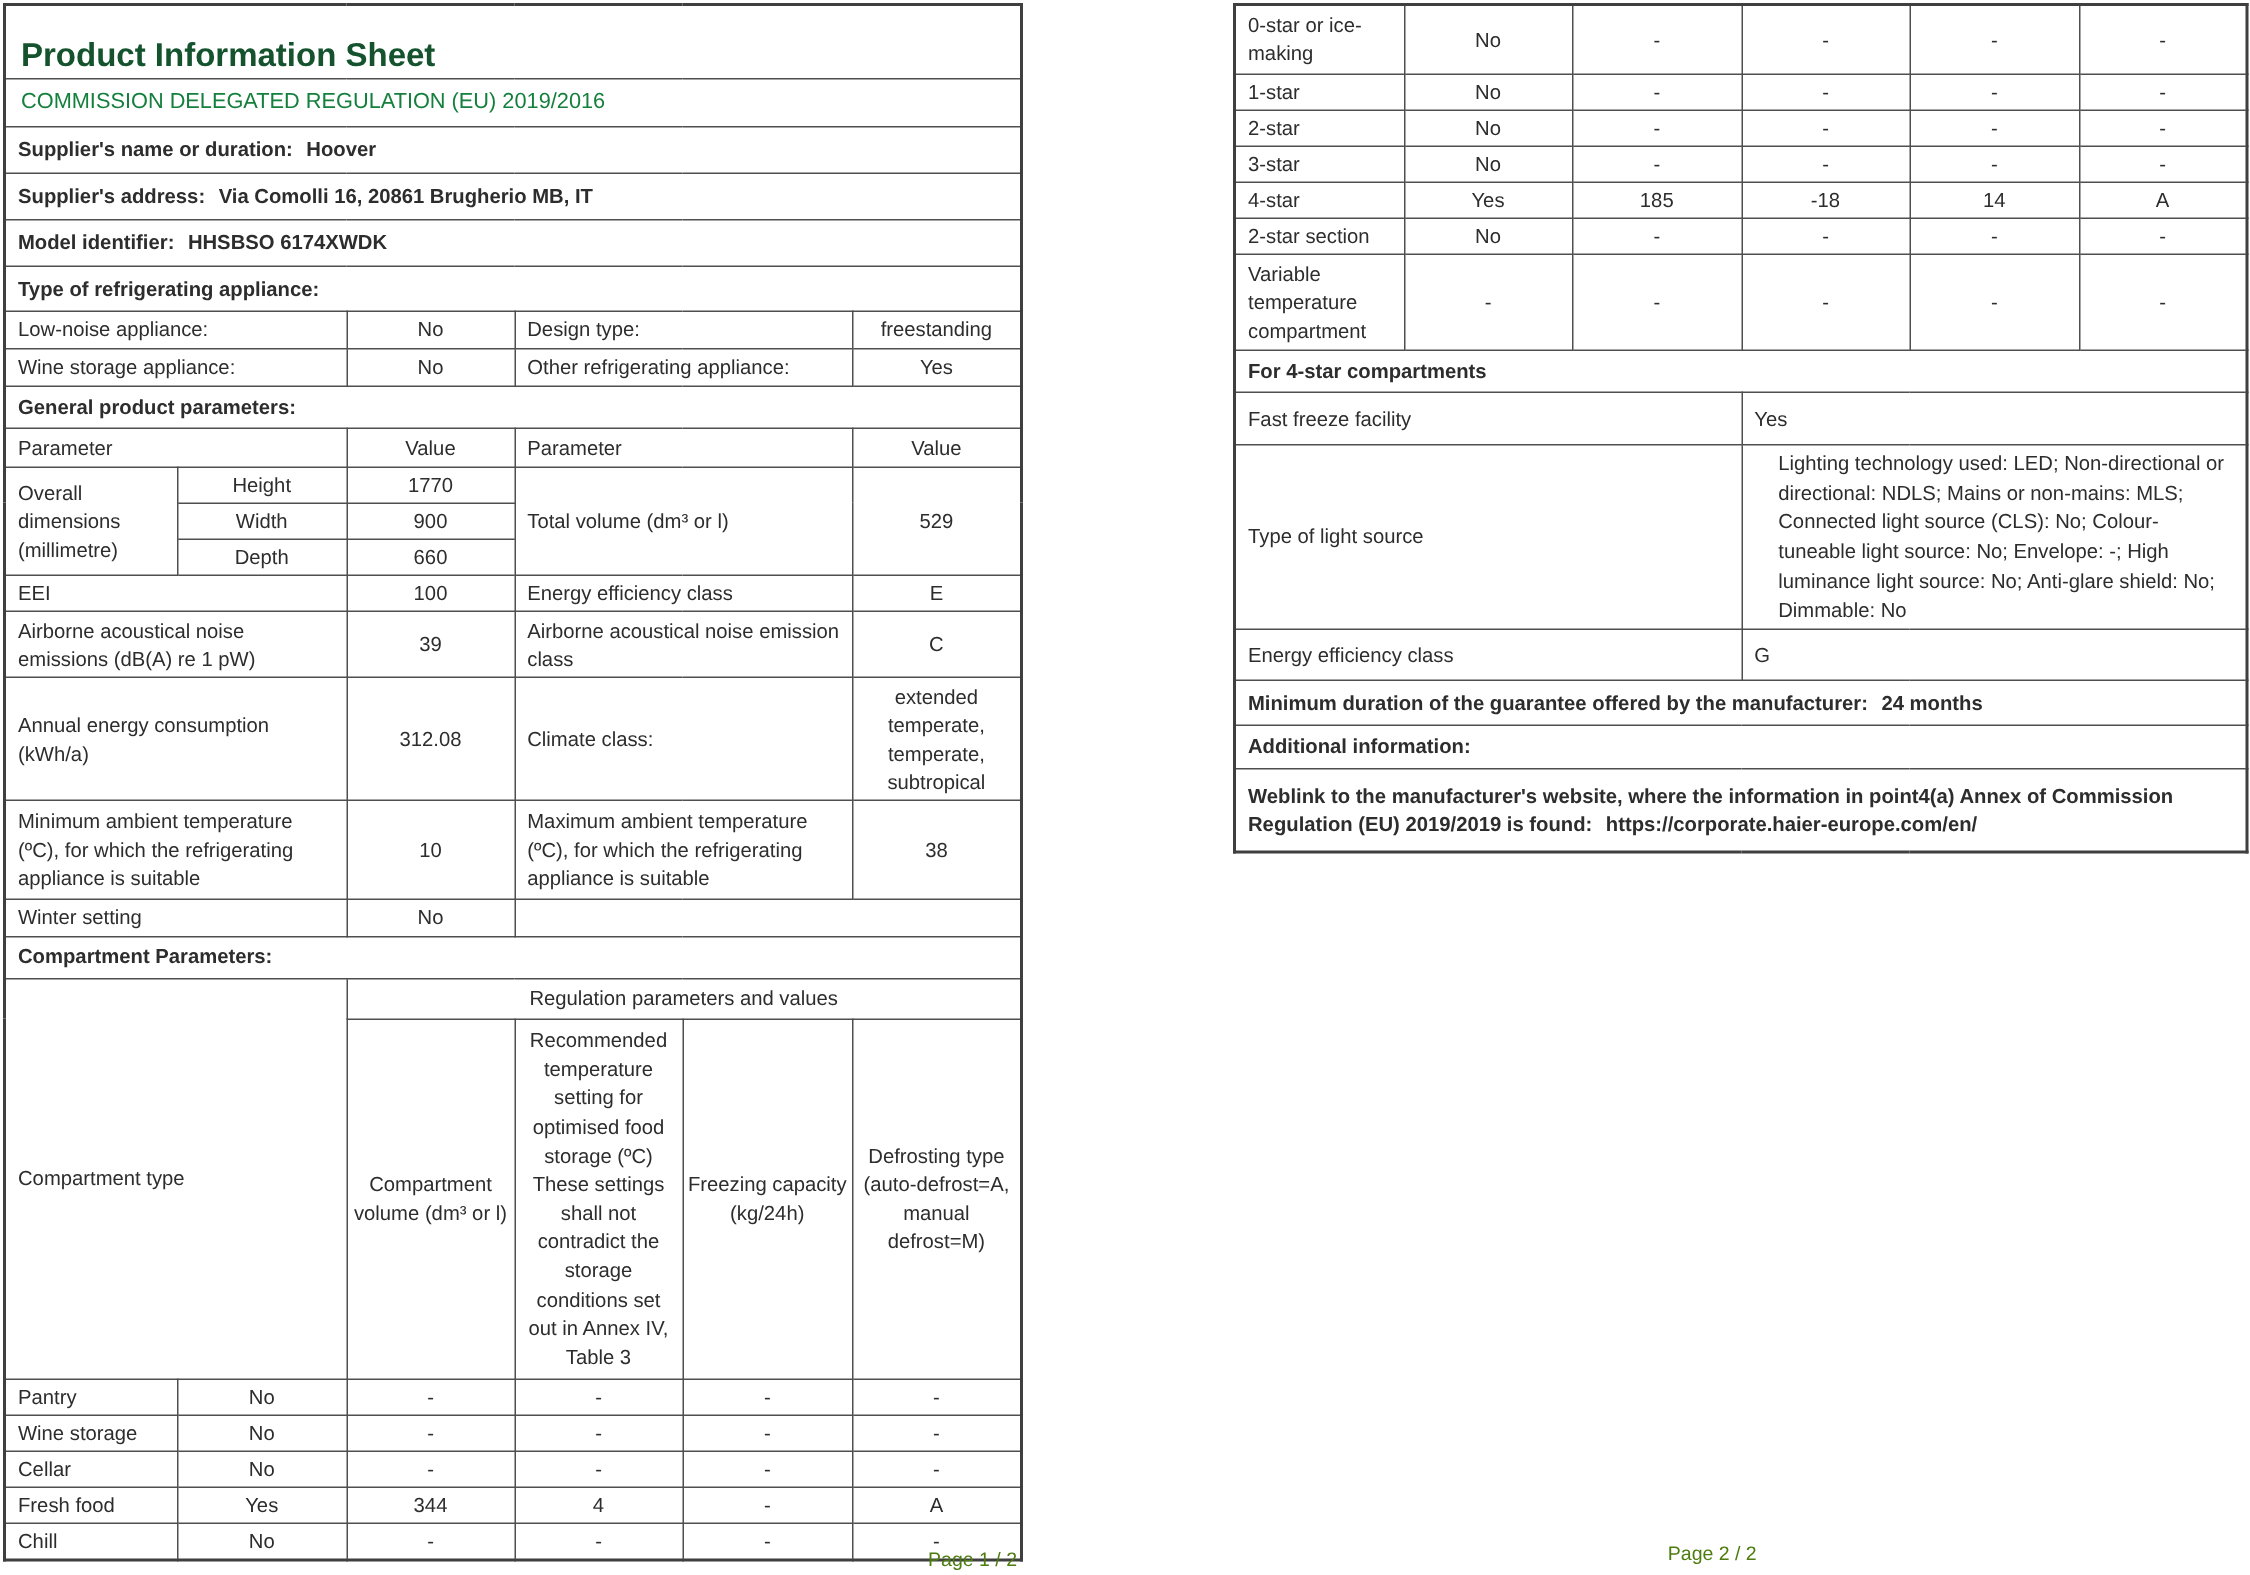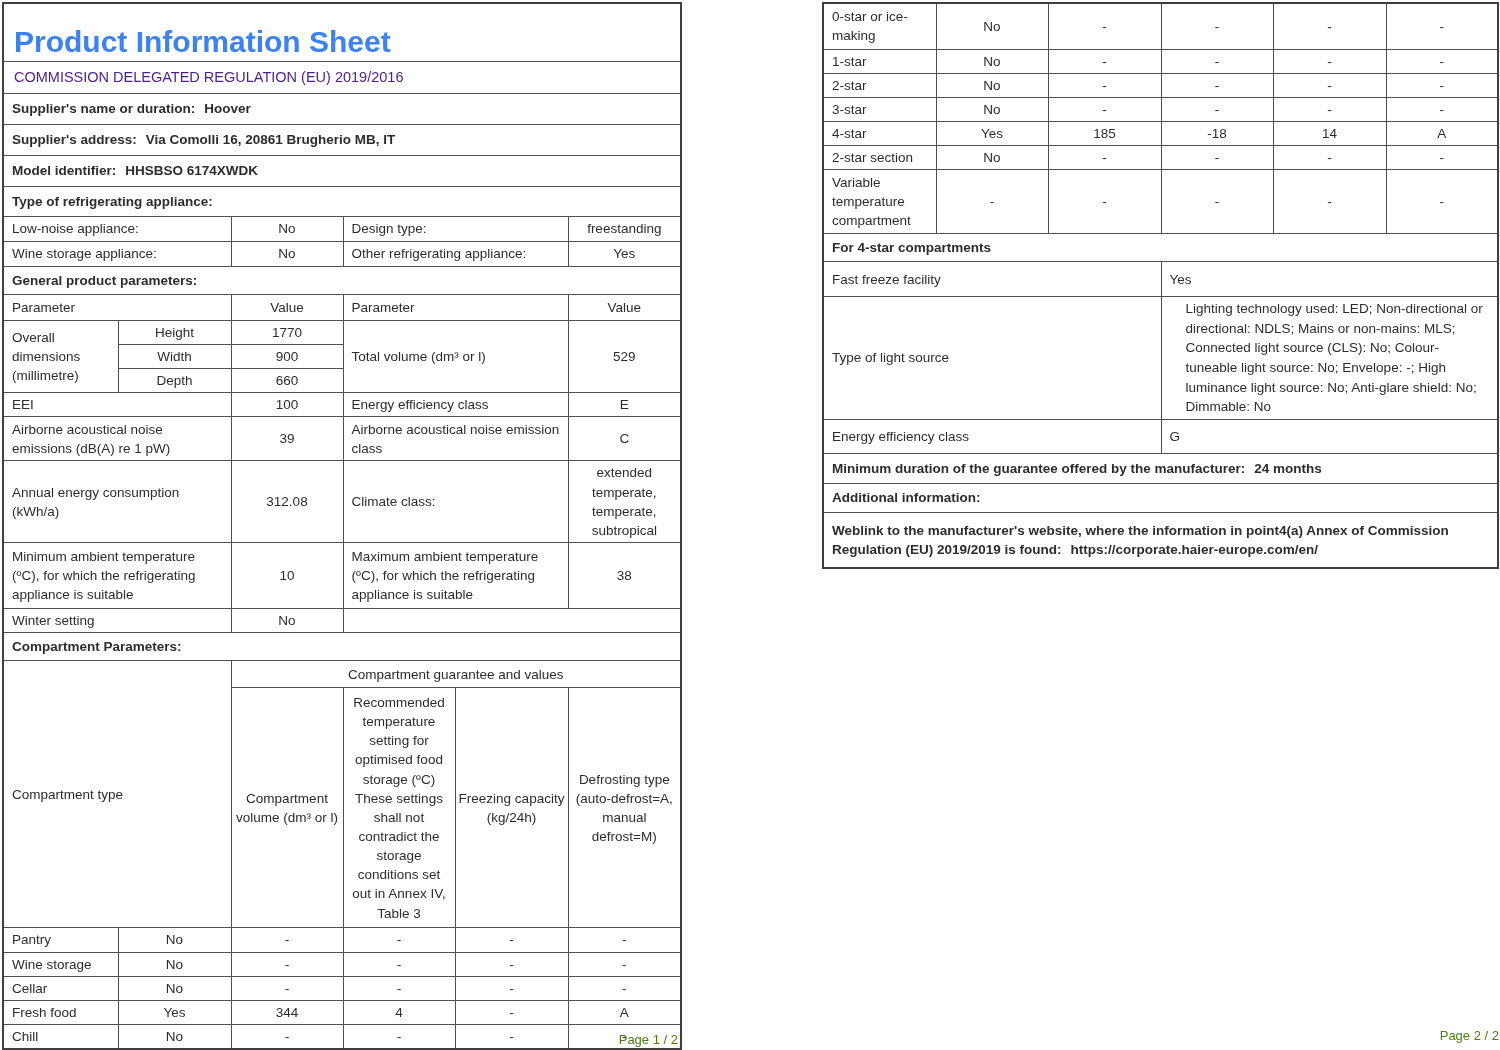--- a/index.html
+++ b/index.html
@@ -11,27 +11,27 @@
   #page1{left:2px;width:676px;}
   #page2{left:822px;width:675px;}
   table.sheet{border-collapse:collapse;table-layout:fixed;width:100%;border:2px solid #3f3f3f;}
   td{
     border:1px solid #4f4f4f;padding:2px 8px;font-size:13.5px;line-height:1.42;
     vertical-align:middle;overflow:hidden;word-wrap:break-word;
   }
   td.c{text-align:center;padding:2px 3px;}
   .b{font-weight:bold;}
   .title-cell{padding:5px 10px 3px 10px;}
-  .title{font-size:30px;font-weight:bold;color:#3b82f6;line-height:1.1;margin-top:16px;}
-  .subtitle-cell{font-size:14.5px;color:#4c1d95;padding:5px 10px;}
+  .title{font-size:22px;font-weight:bold;color:#14532d;line-height:1.1;margin-top:16px;}
+  .subtitle-cell{font-size:14.5px;color:#15803d;padding:5px 10px;}
   .kv .v{margin-left:9px;font-weight:bold;}
   .lh-tight{line-height:1.45;padding-left:24px;}
   .pagelabel{position:absolute;font-size:13px;color:#4d7c0f;}
   #page1-label{left:2px;width:676px;top:1032px;text-align:right;}
-  #page2-label{left:824px;width:675px;top:1028px;text-align:right;}
+  #page2-label{left:804px;width:675px;top:1028px;text-align:center;}
   tr.h24{height:24px} tr.h25{height:25px} tr.h26{height:26px} tr.h27{height:27px}
   tr.h28{height:28px} tr.h29{height:29px} tr.h30{height:30px} tr.h31{height:31px}
   tr.h34{height:34px} tr.h35{height:35px} tr.h42{height:42px} tr.h44{height:44px}
   tr.h46{height:46px} tr.h56{height:56px} tr.h64{height:64px} tr.h66{height:66px}
   tr.h82{height:82px} tr.h115{height:115px} tr.h240{height:240px}
 </style>
 </head>
 <body>
 
 <div class="page" id="page1">
@@ -134,21 +134,21 @@
     <tr class="h24">
       <td colspan="2">Winter setting</td>
       <td class="c">No</td>
       <td colspan="3"></td>
     </tr>
     <tr class="h28">
       <td colspan="6" class="b">Compartment Parameters:</td>
     </tr>
     <tr class="h27">
       <td colspan="2" rowspan="2">Compartment type</td>
-      <td colspan="4" class="c">Compartment guarantee and values</td>
+      <td colspan="4" class="c">Regulation parameters and values</td>
     </tr>
     <tr class="h240">
       <td class="c">Compartment volume (dm³ or l)</td>
       <td class="c">Recommended temperature setting for optimised food storage (ºC) These settings shall not contradict the storage conditions set out in Annex IV, Table 3</td>
       <td class="c">Freezing capacity (kg/24h)</td>
       <td class="c">Defrosting type (auto-defrost=A, manual defrost=M)</td>
     </tr>
     <tr class="h24">
       <td>Pantry</td>
       <td class="c">No</td>

